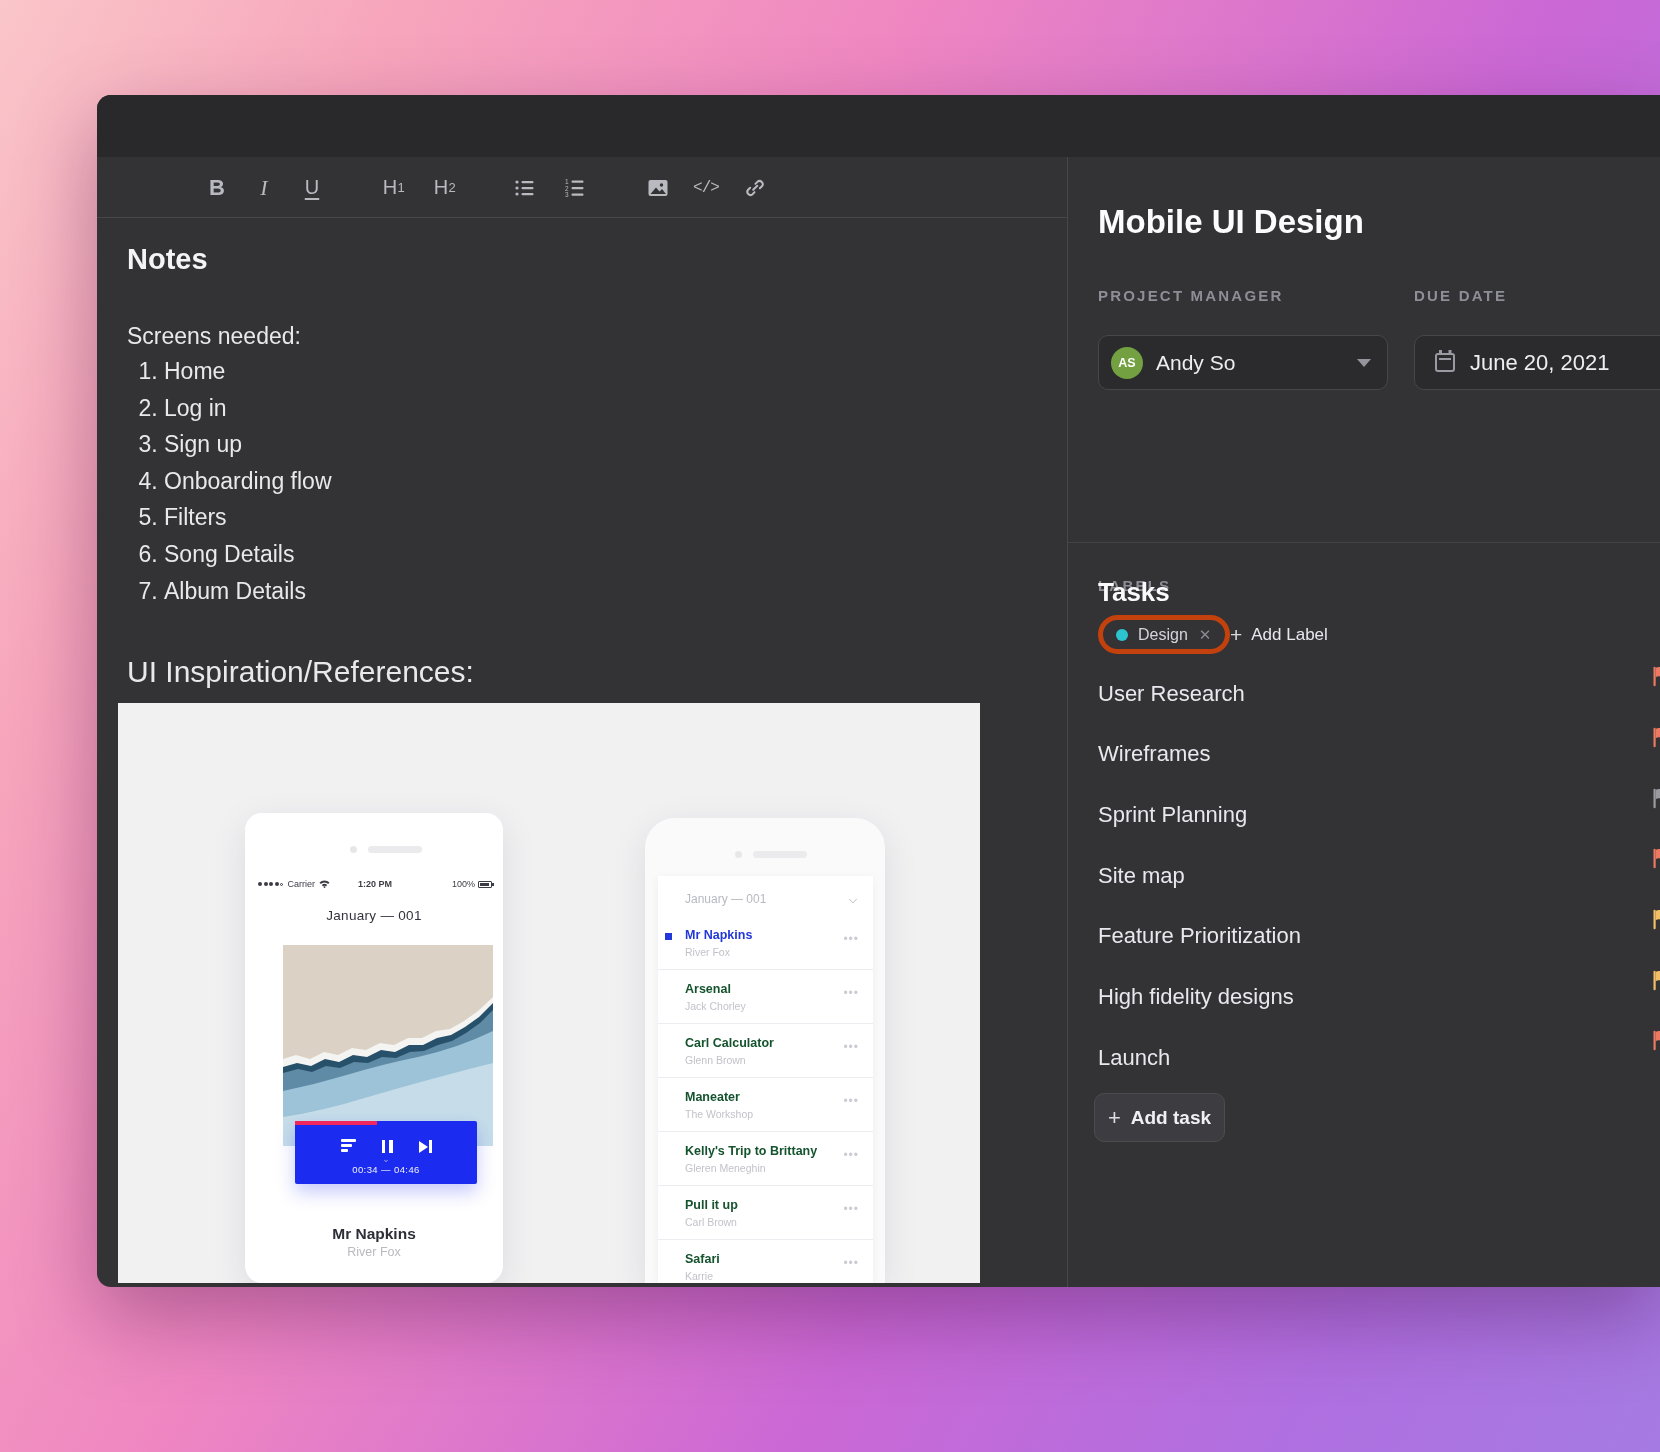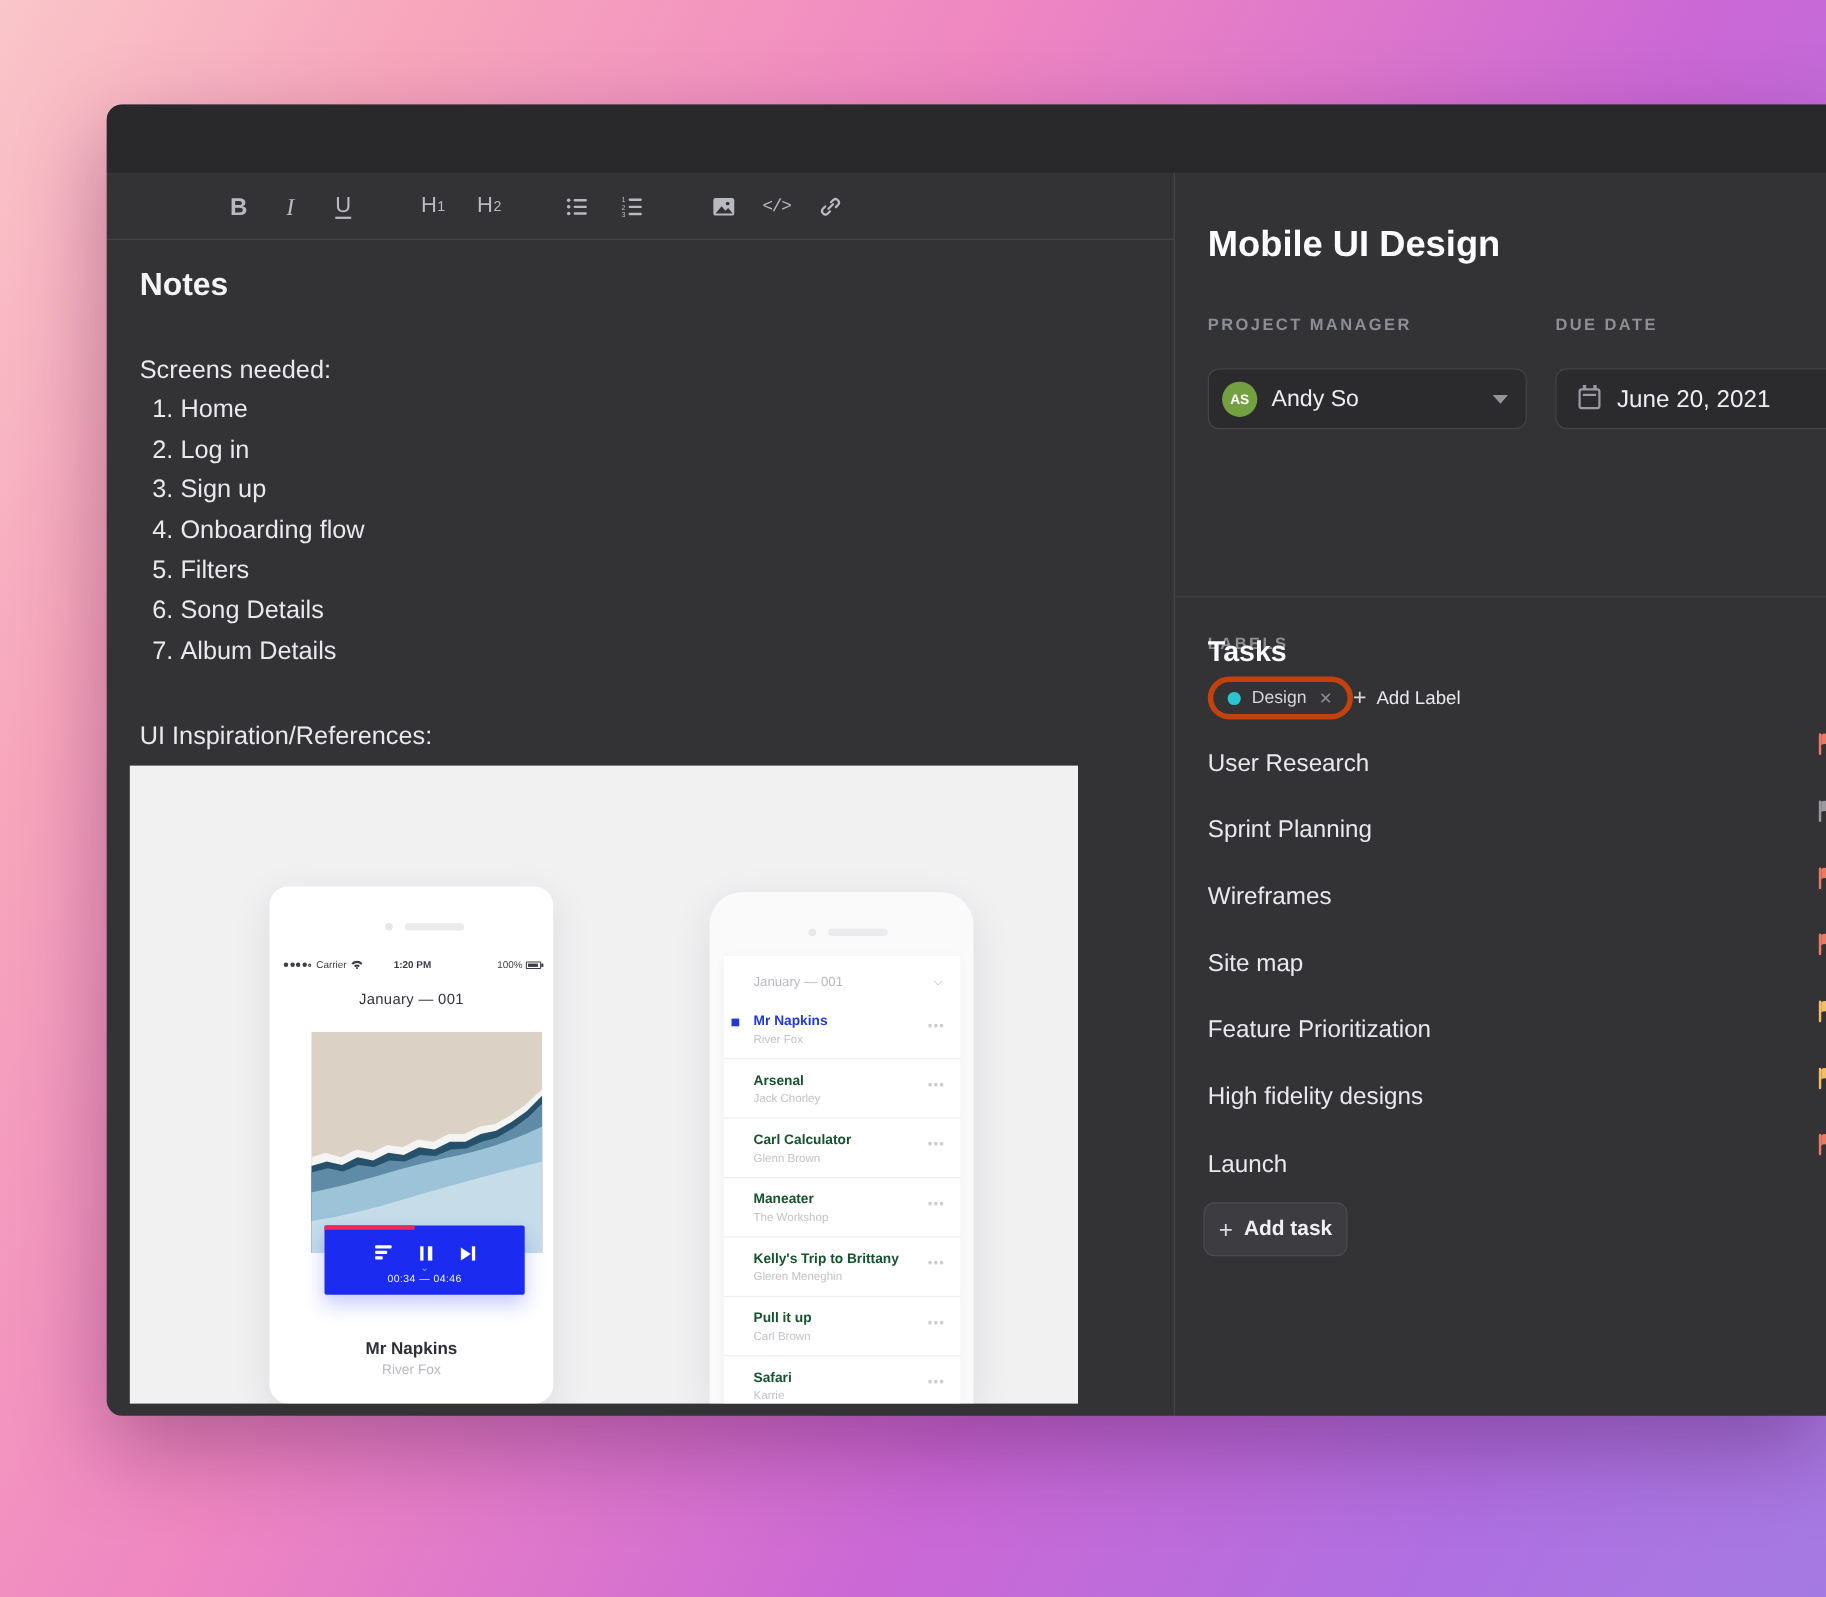--- a/index.html
+++ b/index.html
@@ -29,21 +29,21 @@
   .tb-u { font-size:20px; text-decoration:underline; text-underline-offset:4px; }
   .tb-h { font-size:20px; font-weight:500; letter-spacing:.5px; }
   .tb-h small { font-size:13px; }
   .tb-code { font-family:"Liberation Mono",monospace; font-size:16px; letter-spacing:-1px; }
 
   
   .editor { flex:1; overflow:hidden; padding:25px 0 0 30px; color:#e9e9ed; }
   .notes-title { font-size:29px; font-weight:bold; color:#f4f4f6; }
   .notes-intro { margin-top:47px; font-size:23px; }
   ol.screens { margin-top:3px; padding-left:37px; font-size:23px; line-height:36.6px; }
-  .refs-label { margin-top:46px; font-size:23px; }
+  .refs-label { margin-top:46px; font-size:30px; }
 
   
   .insp { position:relative; margin:14px 0 0 -9px; width:862px; height:580px;
           background:#f1f1f2; overflow:hidden; }
   .phone { position:absolute; background:#fff; border-radius:30px 30px 0 0;
            box-shadow:0 10px 35px rgba(40,40,60,.10); }
   .phone1 { left:127px; top:110px; width:258px; height:470px;border-radius:17px; }
   .phone2 { left:527px; top:115px; width:240px; height:465px; background:#fafafb; }
   .cam-row { position:absolute; top:32px; left:0; right:0; height:10px; }
   .cam-dot { position:absolute; width:7px; height:7px; border-radius:50%; background:#e7e7ea; }
@@ -348,31 +348,31 @@
       <div class="tasks-heading">Tasks</div>
       <div class="task-list" id="task-list">
           <div class="task-row">
             <span class="task-title">User Research</span>
             <span class="task-flag"><svg width="22" height="22" viewBox="0 0 24 24">
                 <path d="M5 22 V3" stroke="#ec7962" stroke-width="2.4" stroke-linecap="round"></path>
                 <path d="M6.2 3.2 C8.4 1.7 10.6 1.7 12.8 3.2 C15 4.7 17.2 4.7 19.4 3.2 V13.4 C17.2 14.9 15 14.9 12.8 13.4 C10.6 11.9 8.4 11.9 6.2 13.4 Z" fill="#ec7962"></path>
               </svg></span>
           </div>
           <div class="task-row">
+            <span class="task-title">Wireframes</span>
+            <span class="task-flag"><svg width="22" height="22" viewBox="0 0 24 24">
+                <path d="M5 22 V3" stroke="#ec7962" stroke-width="2.4" stroke-linecap="round"></path>
+                <path d="M6.2 3.2 C8.4 1.7 10.6 1.7 12.8 3.2 C15 4.7 17.2 4.7 19.4 3.2 V13.4 C17.2 14.9 15 14.9 12.8 13.4 C10.6 11.9 8.4 11.9 6.2 13.4 Z" fill="#ec7962"></path>
+              </svg></span>
+          </div>
+          <div class="task-row">
             <span class="task-title">Sprint Planning</span>
             <span class="task-flag"><svg width="22" height="22" viewBox="0 0 24 24">
                 <path d="M5 22 V3" stroke="#9a9aa0" stroke-width="2.4" stroke-linecap="round"></path>
                 <path d="M6.2 3.2 C8.4 1.7 10.6 1.7 12.8 3.2 C15 4.7 17.2 4.7 19.4 3.2 V13.4 C17.2 14.9 15 14.9 12.8 13.4 C10.6 11.9 8.4 11.9 6.2 13.4 Z" fill="#9a9aa0"></path>
-              </svg></span>
-          </div>
-          <div class="task-row">
-            <span class="task-title">Wireframes</span>
-            <span class="task-flag"><svg width="22" height="22" viewBox="0 0 24 24">
-                <path d="M5 22 V3" stroke="#ec7962" stroke-width="2.4" stroke-linecap="round"></path>
-                <path d="M6.2 3.2 C8.4 1.7 10.6 1.7 12.8 3.2 C15 4.7 17.2 4.7 19.4 3.2 V13.4 C17.2 14.9 15 14.9 12.8 13.4 C10.6 11.9 8.4 11.9 6.2 13.4 Z" fill="#ec7962"></path>
               </svg></span>
           </div>
           <div class="task-row">
             <span class="task-title">Site map</span>
             <span class="task-flag"><svg width="22" height="22" viewBox="0 0 24 24">
                 <path d="M5 22 V3" stroke="#ec7962" stroke-width="2.4" stroke-linecap="round"></path>
                 <path d="M6.2 3.2 C8.4 1.7 10.6 1.7 12.8 3.2 C15 4.7 17.2 4.7 19.4 3.2 V13.4 C17.2 14.9 15 14.9 12.8 13.4 C10.6 11.9 8.4 11.9 6.2 13.4 Z" fill="#ec7962"></path>
               </svg></span>
           </div>
           <div class="task-row">

